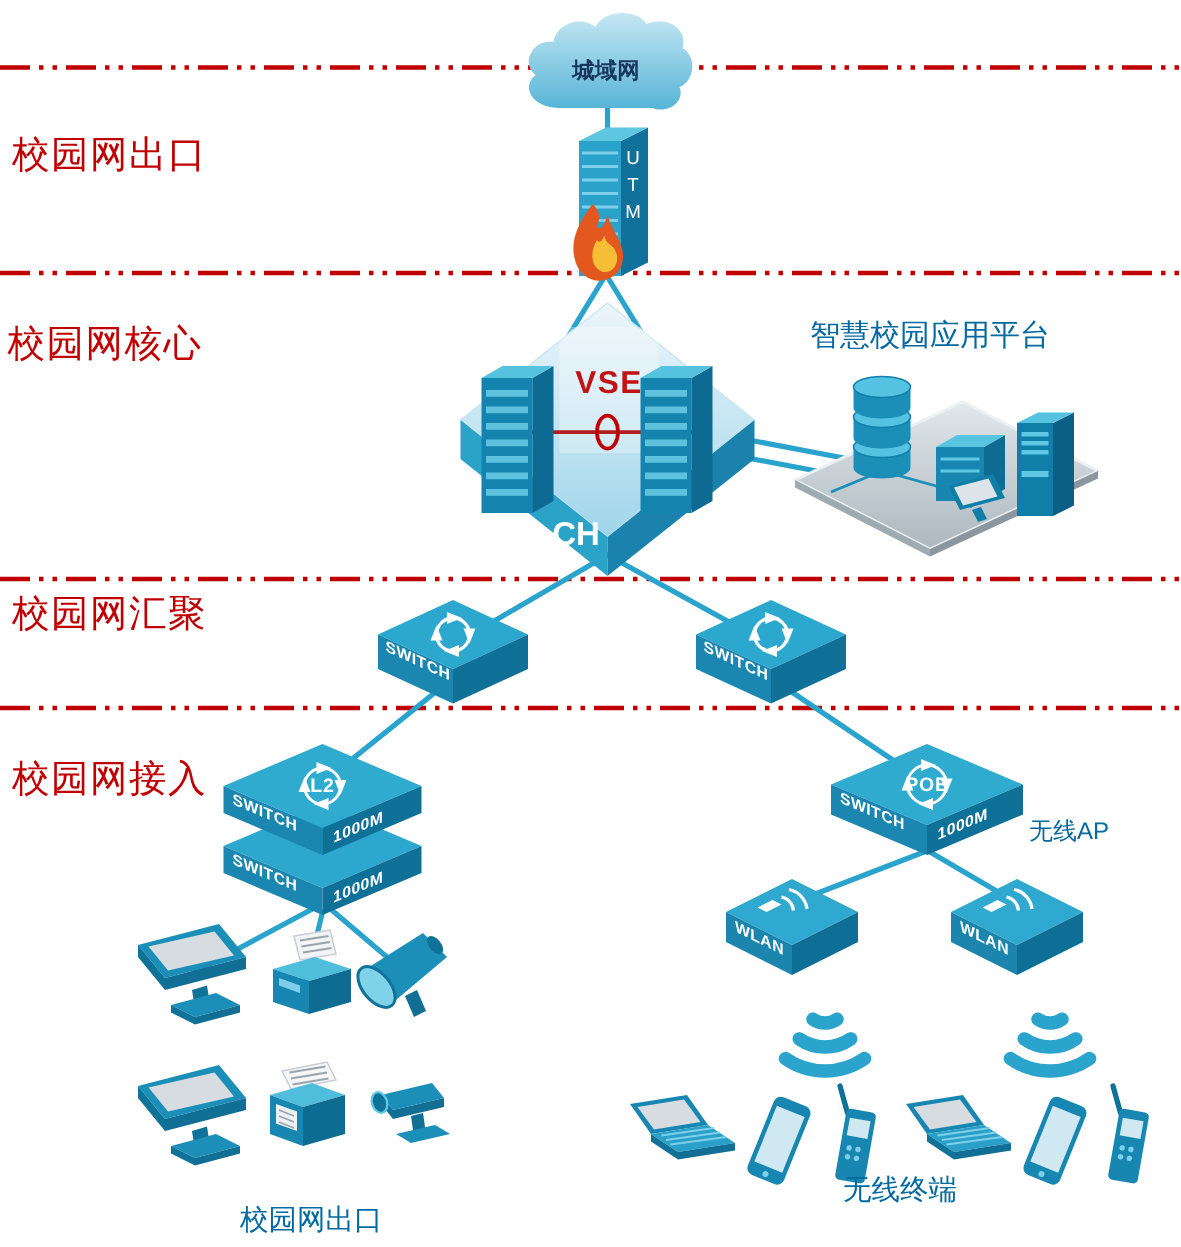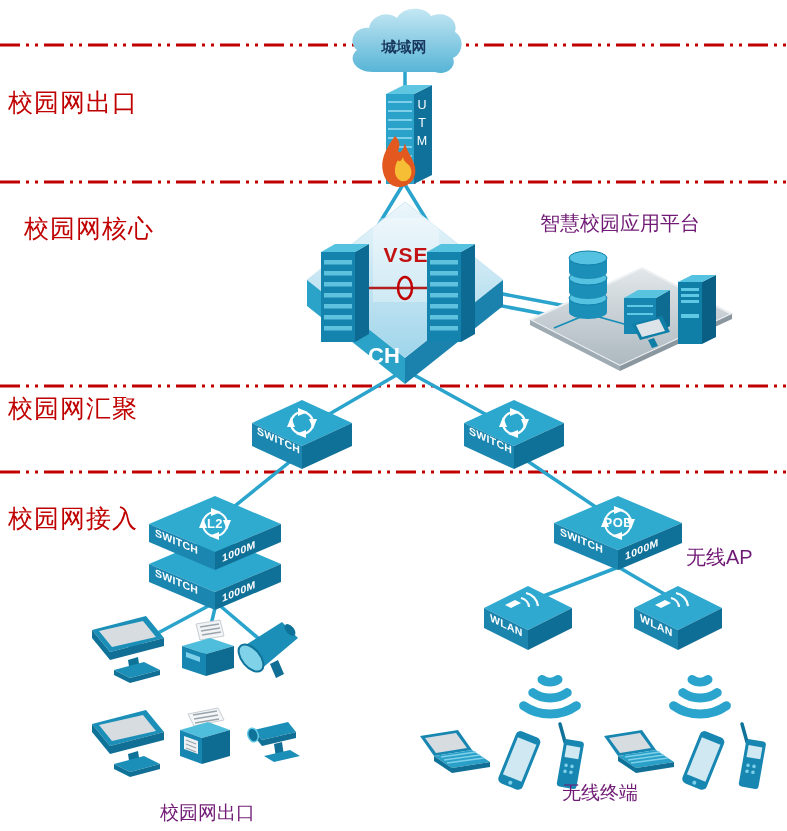--- a/index.html
+++ b/index.html
@@ -5,24 +5,24 @@
   *{margin:0;padding:0;box-sizing:border-box}
   html,body{background:#fff}
   body{font-family:"Liberation Sans","DejaVu Sans",sans-serif}
   #canvas{position:relative;width:787px;height:831px;background:#fff;overflow:hidden}
   #separators{position:absolute;left:0;top:0;z-index:0}
   #links{position:absolute;left:0;top:0;z-index:1}
   .sep{stroke:#C00000;stroke-width:3;stroke-dasharray:20 6 3 6 3 6}
   .dev{position:absolute;z-index:2;overflow:visible}
   .lbl{position:absolute;z-index:3;font-weight:normal;white-space:nowrap}
   .zone{color:#C00000;font-size:25px;letter-spacing:1px}
-  .teal-lbl{color:#701a75}
+  .teal-lbl{color:#0369a1}
   .app-title{font-size:20px}
   .group-lbl{font-size:19px}
-  .ap-lbl{font-size:20px}
+  .ap-lbl{font-size:16px}
   .utm-vert{writing-mode:vertical-lr;text-orientation:upright;color:#fff;font-size:12.5px;letter-spacing:4px}
   svg text{font-family:"Liberation Sans","DejaVu Sans",sans-serif}
   .face-label{fill:#fff;font-weight:bold;font-size:10.5px;letter-spacing:.3px}
   .badge-label{fill:#fff;font-weight:bold;font-size:13px;letter-spacing:.5px;text-anchor:middle}
   .vse-label{fill:#C00000;font-weight:bold;font-size:21px;letter-spacing:1px;opacity:.92;text-anchor:middle}
   .ch-label{fill:#fff;font-weight:bold;font-size:22px;text-anchor:middle}
   .cloud-text{fill:#17375E;font-weight:bold;font-size:15px;text-anchor:middle}
 </style>
 </head>
 <body>
@@ -49,21 +49,21 @@
       <line x1="514" y1="452" x2="618" y2="522"></line>
       <line x1="212" y1="604" x2="130" y2="648"></line>
       <line x1="215" y1="608" x2="204" y2="654"></line>
       <line x1="218" y1="604" x2="272" y2="650"></line>
       <line x1="616" y1="568" x2="528" y2="602"></line>
       <line x1="620" y1="568" x2="678" y2="602"></line>
     </g>
   </svg>
 
   <div class="lbl zone" style="left:8px;top:86px">校园网出口</div>
-  <div class="lbl zone" style="left:24px;top:212px">校园网核心</div>
+  <div class="lbl zone" style="left:5px;top:212px">校园网核心</div>
   <div class="lbl zone" style="left:8px;top:392px">校园网汇聚</div>
   <div class="lbl zone" style="left:8px;top:502px">校园网接入</div>
 
   <svg class="dev" style="left:345px;top:6px;width:120px;height:76px" viewBox="0 0 120 76">
     <defs>
       <linearGradient id="cloudG" x1="0" y1="0" x2="0" y2="1">
         <stop offset="0" stop-color="#C4E7F3"></stop>
           <stop offset="1" stop-color="#56B4D6"></stop>
       </linearGradient>
     </defs>

